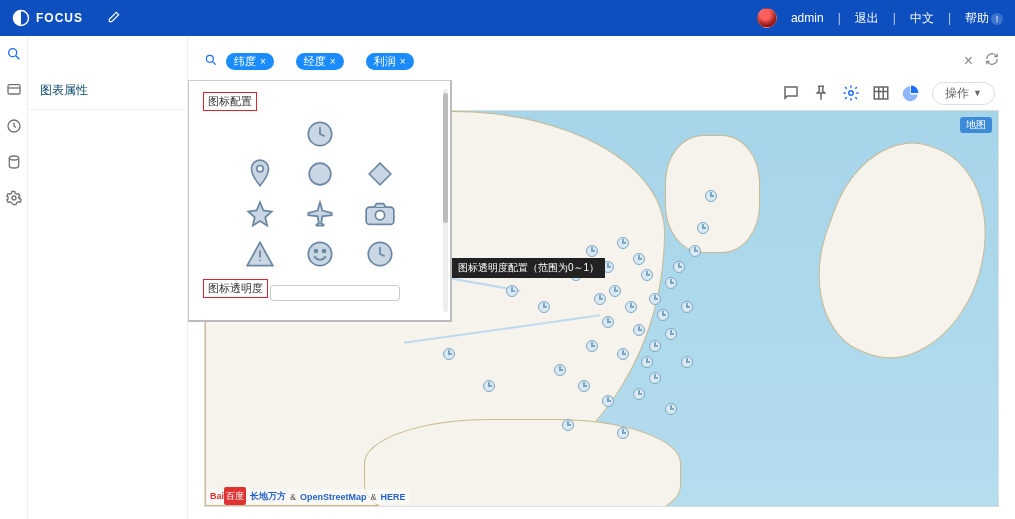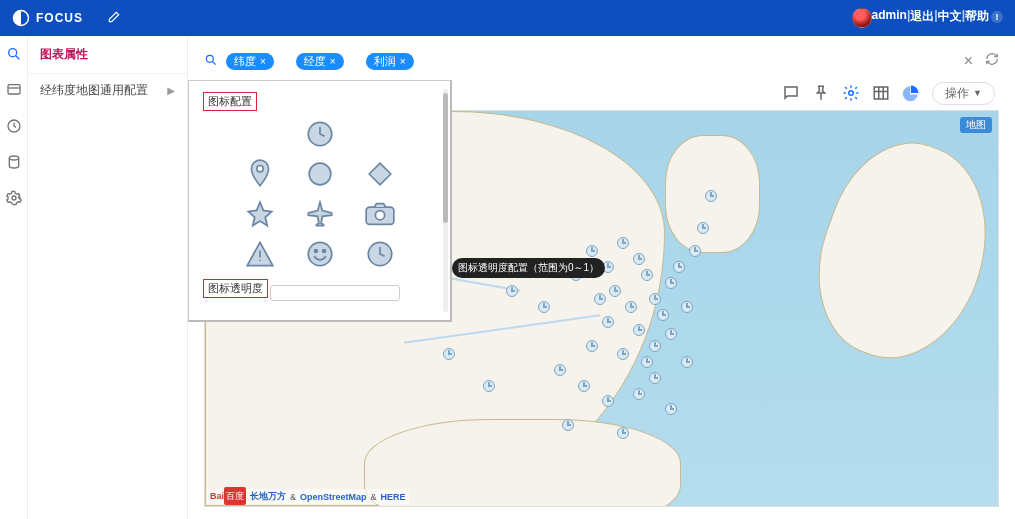--- a/index.html
+++ b/index.html
@@ -1,30 +1,30 @@
 <!DOCTYPE html>
 <html><head>
   <meta charset="utf-8">
   <style>
     * { margin:0; padding:0; box-sizing:border-box; font-family:Arial,"Microsoft YaHei",sans-serif; }
     body { width:1015px; height:519px; overflow:hidden; background:#fff; }
     .header { height:36px; background:#0d4fbf; display:flex; align-items:center; padding:0 12px; color:#fff; font-size:12px; }
     .logo { display:flex; align-items:center; gap:6px; font-weight:bold; font-size:12px; letter-spacing:1px; }
     .logo-icon { width:18px; height:18px; }
     .header-gap { margin-left:24px; }
-    .header-right { margin-left:auto; display:flex; align-items:flex-start; gap:0;font-weight:bold; }
+    .header-right { margin-left:auto; display:flex; align-items:center; gap:14px; }
     .avatar { width:20px; height:20px; border-radius:50%; background:radial-gradient(circle at 40% 30%, #ff5e5e 30%, #8b1212 70%); border:1px solid #fff3; }
     .help-badge { display:inline-block; width:12px; height:12px; border-radius:50%; background:#fff3; text-align:center; line-height:12px; font-size:9px; margin-left:2px; }
     .hdr-sep { opacity:.7; }
     .body-row { display:flex; height:483px; }
     .railnav { width:28px; background:#fff; border-right:1px solid #eee; display:flex; flex-direction:column; align-items:center; padding-top:10px; gap:20px; }
     .railnav .rail-ico { width:16px; height:16px; opacity:.55; cursor:pointer; }
     .railnav .rail-ico.active { opacity:1; color:#1b6dff; }
     .leftpanel { width:160px; border-right:1px solid #eee; background:#fff; font-size:12px; }
-    .lp-head { padding:10px 12px; border-bottom:1px solid #f2f2f2; font-weight:bold; color:#be185d; }
+    .lp-head { padding:10px 12px; border-bottom:1px solid #f2f2f2; font-weight:normal; color:#0c4a6e;margin-top:36px; }
     .lp-row { padding:8px 12px; display:flex; justify-content:space-between; align-items:center; color:#444; cursor:pointer; }
     .lp-row .chev { color:#999; font-size:10px; }
     .main { flex:1; position:relative; display:flex; flex-direction:column; }
     .searchbar { height:30px; margin:10px 16px 4px; display:flex; align-items:center; gap:8px; }
     .sb-ico { color:#1b6dff; font-size:14px; }
     .chips { display:flex; gap:22px;text-align:right; }
     .chip { background:#1b8cff; color:#fff; border-radius:10px; padding:1px 8px; font-size:11px; display:flex; align-items:center; gap:4px; }
     .chip .x { font-size:10px; cursor:pointer; }
     .sb-right { margin-left:auto; display:flex; gap:12px; color:#888; }
     .sb-right span { cursor:pointer; }
@@ -47,21 +47,21 @@
     .baidu-logo { font-weight:bold; color:#d33; }
     .map-badge { position:absolute; right:6px; top:6px; background:#3b8bd8; color:#fff; font-size:10px; padding:1px 6px; border-radius:3px; }
     .floating { position:absolute; left:0; top:44px; width:264px; background:#fff; border:1px solid #ccc; border-right:2px solid #bbb; border-bottom:2px solid #bbb; padding:10px 14px 14px; z-index:5; }
     .float-scroll { position:absolute; right:2px; top:8px; bottom:8px; width:5px; background:#eee; border-radius:3px; }
     .float-scroll::after{content:"";position:absolute;left:0;top:4px;bottom:40%;width:100%;background:#bbb;border-radius:3px;}
     .fl-label { font-size:11px; color:#333; border:1.5px solid #d23; display:inline-block; padding:1px 4px; margin-bottom:8px; }
     .icon-grid { display:grid; grid-template-columns:repeat(3,48px); gap:10px 12px; justify-content:center; margin-bottom:10px; }
     .shape { width:30px; height:30px; display:flex; align-items:center; justify-content:center; margin:auto; cursor:pointer; }
     .t-input { width:130px; height:16px; border:1px solid #ccc; border-radius:3px; }
     .row2 { display:flex; align-items:center; gap:2px; position:relative; }
-    .tooltip { position:absolute; left:264px; top:222px; background:#222; color:#fff; font-size:10px; padding:3px 6px; border-radius:10px; white-space:nowrap; z-index:6; }
+    .tooltip { position:absolute; left:264px; top:222px; background:#222; color:#fff; font-size:10px; padding:3px 6px; border-radius:0; white-space:nowrap; z-index:6; }
     a.link { color:#2563c9; text-decoration:none;font-weight:bold; }
   </style>
 </head>
 <body>
 
 <div class="header">
   <div class="logo">
     <svg class="logo-icon" viewBox="0 0 24 24">
         <path fill="#fff" d="M12 2a10 10 0 100 20V2z"></path>
         <circle cx="12" cy="12" r="10" fill="none" stroke="#fff" stroke-width="2"></circle>
@@ -105,24 +105,20 @@
           <path d="M5 6v12c0 1.7 3.1 3 7 3s7-1.3 7-3V6"></path>
         </svg></span>
     <span class="rail-ico"><svg viewBox="0 0 24 24" width="16" height="16" fill="none" stroke="currentColor" stroke-width="2">
           <circle cx="12" cy="12" r="3"></circle>
           <path d="M19 12a7 7 0 00-.2-1.6l2-1.5-2-3.4-2.3 1a7 7 0 00-2.8-1.6L13 2h-4l-.7 2.9a7 7 0 00-2.8 1.6l-2.3-1-2 3.4 2 1.5A7 7 0 003 12c0 .5.1 1.1.2 1.6l-2 1.5 2 3.4 2.3-1a7 7 0 002.8 1.6L11 22h4l.7-2.9a7 7 0 002.8-1.6l2.3 1 2-3.4-2-1.5c.1-.5.2-1.1.2-1.6z"></path>
         </svg></span>
   </div>
 
   <div class="leftpanel">
     <div class="lp-head">图表属性</div>
-    <div class="lp-row">
-      <span>经纬度地图通用配置</span>
-      <span class="chev">▶</span>
-    </div>
   </div>
 
   <div class="main">
 
     <div class="searchbar">
       <span class="sb-ico"><svg viewBox="0 0 24 24" width="14" height="14" fill="none" stroke="currentColor" stroke-width="2">
             <circle cx="10" cy="10" r="6"></circle>
             <path d="m20 20-5-5"></path>
           </svg></span>
       <div class="chips">

